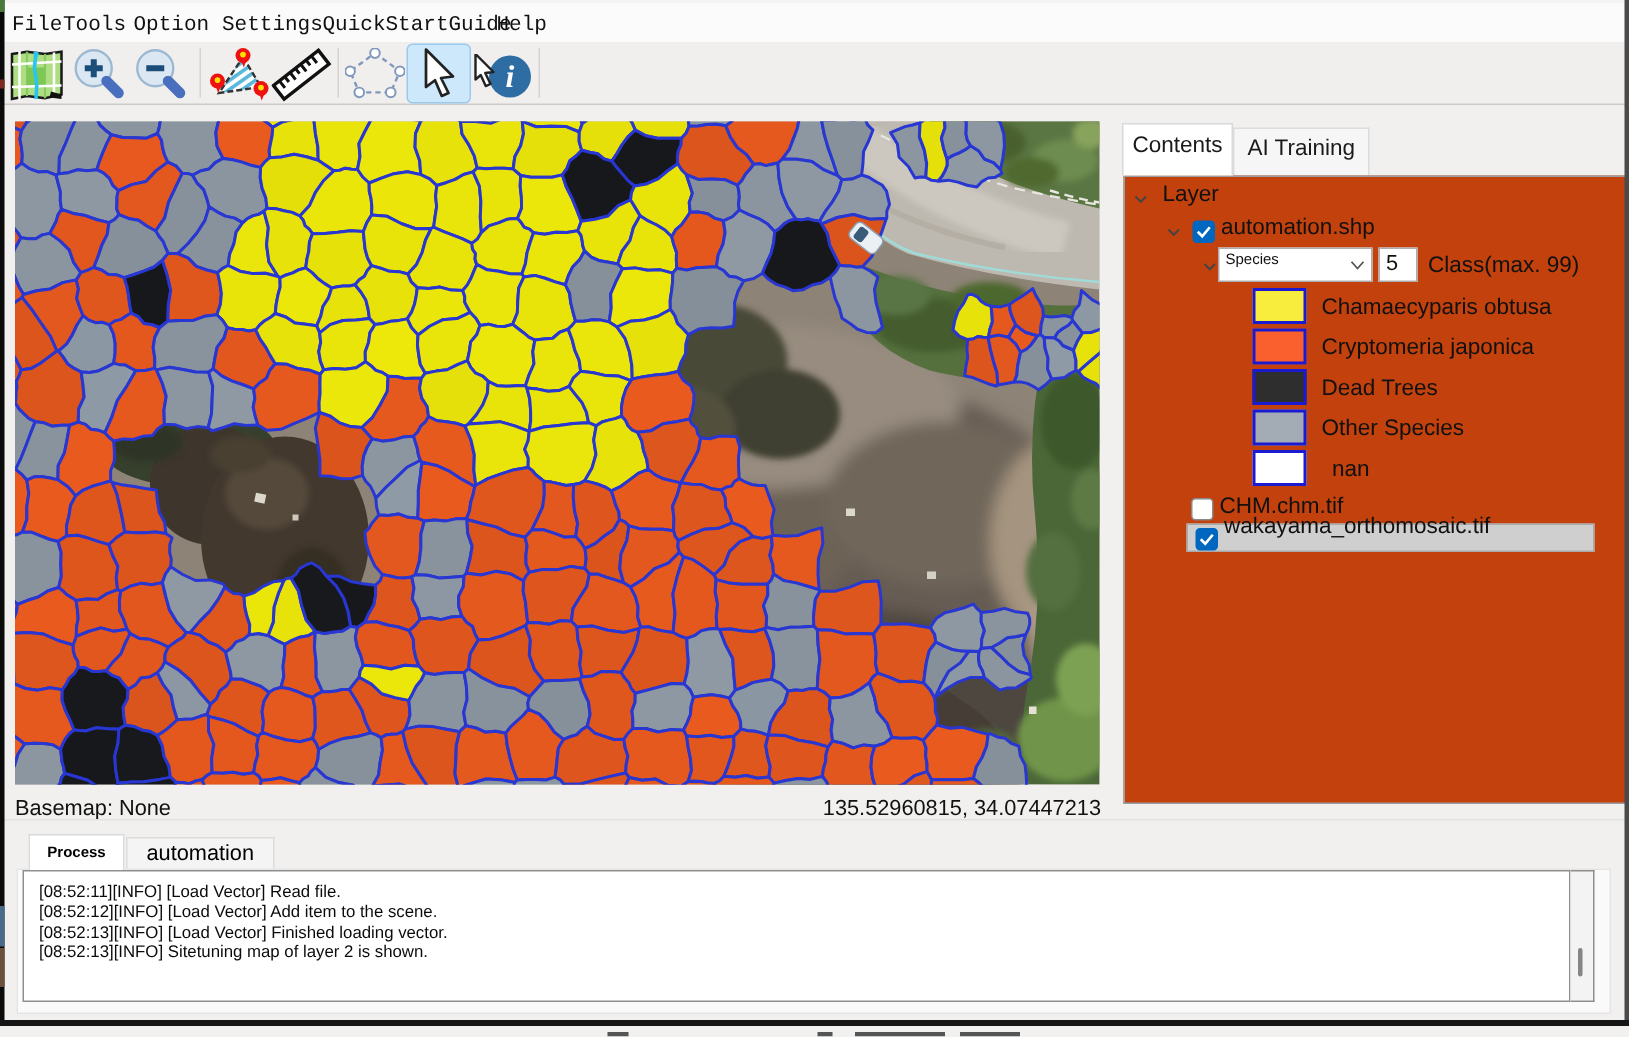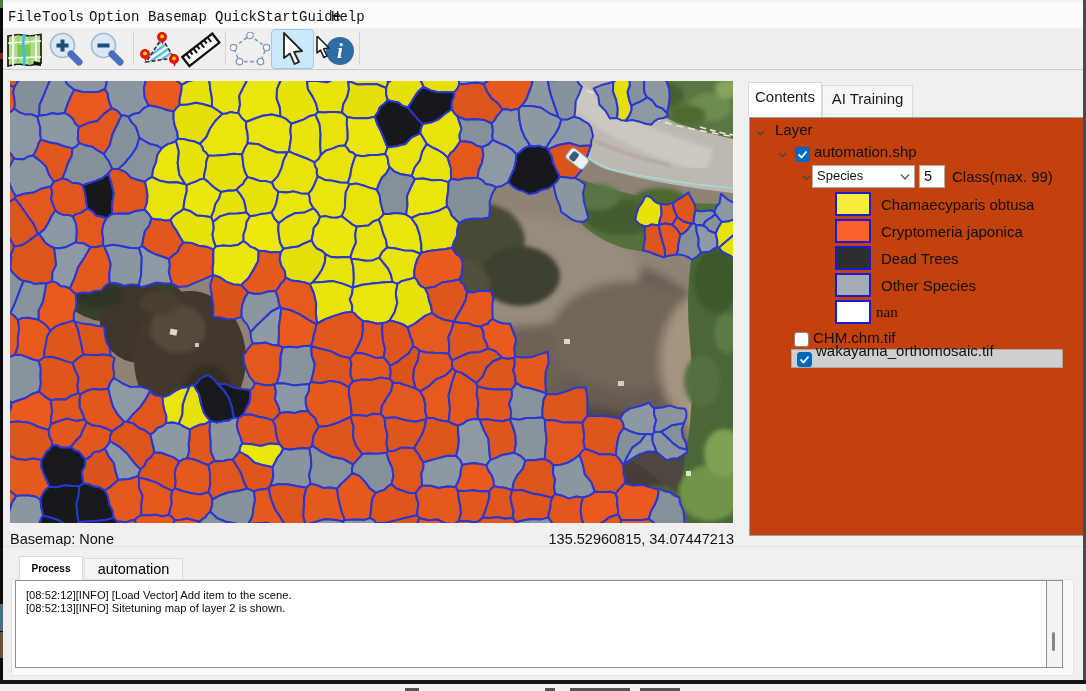--- a/index.html
+++ b/index.html
@@ -33,21 +33,21 @@
 #rightborder { left:1083px; top:0; width:3px; height:684px; background:#4a4a4a; z-index:6; }
 #bottombar { left:0; top:680px; width:1086px; height:4px; background:#161616; z-index:6; }
 #taskbar { left:0; top:684px; width:1086px; height:7px; background:#f2f1f0; z-index:6; }
 .tick { position:absolute; top:688px; height:3px; background:#555; z-index:7; }
 </style></head>
 <body>
 <div class="abs" id="menubar">
   <span style="left:8px;">File</span>
   <span style="left:42px;">Tools</span>
   <span style="left:89px;">Option</span>
-  <span style="left:148px;">Basemap</span>
+  <span style="left:148px;">Settings</span>
   <span style="left:215px;">QuickStartGuide</span>
   <span style="left:331px;">Help</span>
 </div>
 <div class="abs" id="toolbar">
 
 <svg class="abs" style="left:6px;top:5px;" width="37" height="35" viewBox="0 0 37 35">
 
   <path d="M2,3 L12,1.5 L24,3 L35,1.5 L35,30 L24,32.5 L12,31 L2,33 Z" fill="#aede84" stroke="#1a1a1a" stroke-width="1.7"></path>
   <path d="M12,1.5 L12,31" stroke="#8cc860" stroke-width="1.5"></path>
   <path d="M24,3 L24,32.5" stroke="#8cc860" stroke-width="1.5"></path>
@@ -510,57 +510,59 @@
 <div class="cb cbon" style="left:45px;top:29px;"></div>
 <svg class="abs" style="left:45px;top:29px;" width="15" height="15" viewBox="0 0 15 15">
       <path d="M3.5,7.5 L6.5,10.5 L11.5,4.5" fill="none" stroke="#fff" stroke-width="1.8"></path>
     </svg>
 <div class="trow" style="left:64px;top:25px;">automation.shp</div>
 
 <svg class="chev" style="left:52px;top:55px;" viewBox="0 0 9 9">
       <path d="M1,3 L4.5,6.5 L8,3" fill="none" stroke="#444" stroke-width="1.3"></path>
     </svg>
 <div class="abs" style="left:62px;top:47px;width:103px;height:23px;background:#fff;border:1px solid #adadad;"></div>
-<div class="trow" style="left:67px;top:50px;font-size:13px;">Species</div>
+<div class="trow" style="left:67px;top:50px;font-size:10px;">Species</div>
 <svg class="abs" style="left:150px;top:55px;" width="10" height="8" viewBox="0 0 10 8">
       <path d="M1,1.5 L5,6 L9,1.5" fill="none" stroke="#555" stroke-width="1.2"></path>
     </svg>
 <div class="abs" style="left:169px;top:47px;width:26px;height:23px;background:#fff;border:1px solid #adadad;"></div>
 <div class="trow" style="left:174px;top:50px;font-size:14.5px;">5</div>
 <div class="trow" style="left:202px;top:50px;">Class(max. 99)</div>
 
 <div class="sw" style="left:85px;top:74px;background:#f8ec3c;"></div>
 <div class="trow" style="left:131px;top:78px;">Chamaecyparis obtusa</div>
 <div class="sw" style="left:85px;top:101px;background:#f9602e;"></div>
 <div class="trow" style="left:131px;top:105px;">Cryptomeria japonica</div>
 <div class="sw" style="left:85px;top:128px;background:#2e2e2e;"></div>
 <div class="trow" style="left:131px;top:132px;">Dead Trees</div>
 <div class="sw" style="left:85px;top:155px;background:#a3abb5;"></div>
 <div class="trow" style="left:131px;top:159px;">Other Species</div>
 <div class="sw" style="left:85px;top:182px;background:#fff;"></div>
-<div class="trow" style="left:126px;top:186px;font-family:Liberation Serif, serif;">nan</div>
+<div class="trow" style="left:138px;top:186px;">nan</div>
 
 <div class="cb cboff" style="left:44px;top:214px;"></div>
 <div class="trow" style="left:63px;top:211px;">CHM.chm.tif</div>
 
 <div class="abs" style="left:41px;top:231px;width:272px;height:19px;background:#cfcfcf;border:1px solid #aaa;"></div>
 <div class="cb cbon" style="left:47px;top:234px;"></div>
 <svg class="abs" style="left:47px;top:234px;" width="15" height="15" viewBox="0 0 15 15">
       <path d="M3.5,7.5 L6.5,10.5 L11.5,4.5" fill="none" stroke="#fff" stroke-width="1.8"></path>
     </svg>
 <div class="trow" style="left:66px;top:224px;">wakayama_orthomosaic.tif</div>
 </div>
 <div class="abs" id="basemap">Basemap: None</div>
 <div class="abs" id="coords">135.52960815, 34.07447213</div>
 <div class="abs" id="botline"></div>
 <div class="abs" id="ptab">Process</div>
 <div class="abs" id="atab">automation</div>
 <div class="abs" id="logouter"></div>
 <div class="abs" id="logbox">
+  <div>[08:52:11][INFO] [Load Vector] Read file.</div>
   <div>[08:52:12][INFO] [Load Vector] Add item to the scene.</div>
+  <div>[08:52:13][INFO] [Load Vector] Finished loading vector.</div>
   <div>[08:52:13][INFO] Sitetuning map of layer 2 is shown.</div>
 </div>
 <div class="abs" id="logscroll"></div>
 <div class="abs" id="logthumb"></div>
 <div class="abs" id="leftsliver">
   <div class="abs" style="left:0;top:0;width:3px;height:8px;background:#4a7a3a;"></div>
   <div class="abs" style="left:0;top:53px;width:3px;height:6px;background:#7a2a20;"></div>
   <div class="abs" style="left:0;top:604px;width:3px;height:27px;background:#4a6a8a;"></div>
   <div class="abs" style="left:0;top:632px;width:3px;height:26px;background:#6a503c;"></div>
 </div>

